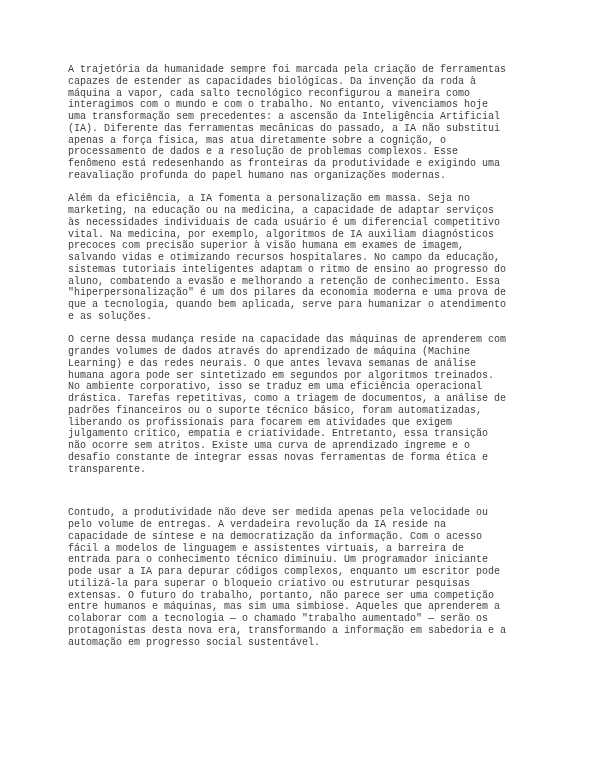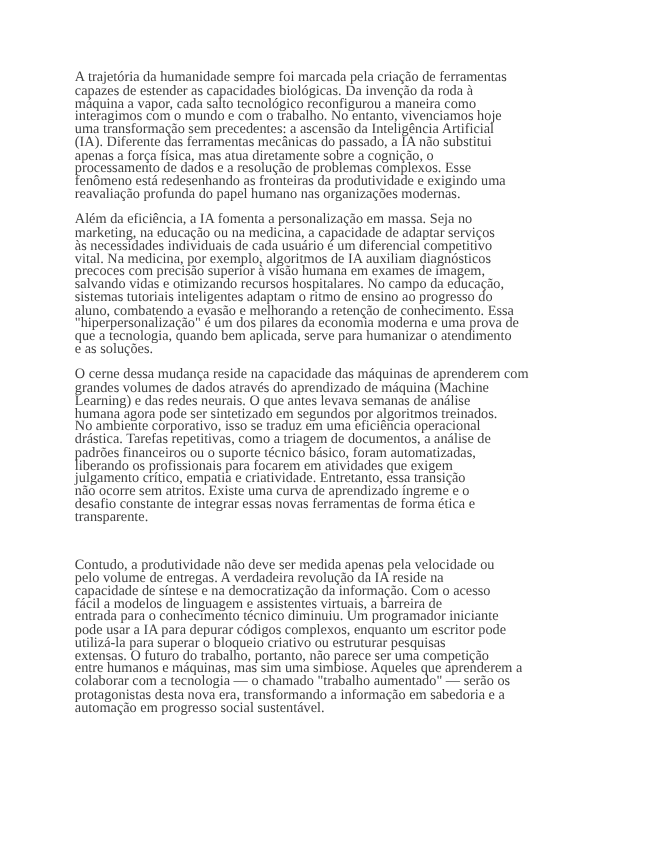--- a/index.html
+++ b/index.html
@@ -15,22 +15,22 @@
     overflow: hidden;
   }
   .text-block {
     position: absolute;
     left: 68px;
     top: 64px;
     width: 472px;
   }
   .para {
     white-space: pre-line;
-    font-family: Liberation Serif, serif;
-    font-size: 13px;
+    font-family: Liberation Mono, monospace;
+    font-size: 10px;
     line-height: 11.75px;
     color: #3d3d3d;
     margin: 0 0 11.75px 0;
     letter-spacing: 0;
   }
   .para:last-child { margin-bottom: 0; margin-top: 32px; }
 </style>
 </head>
 <body>
 

